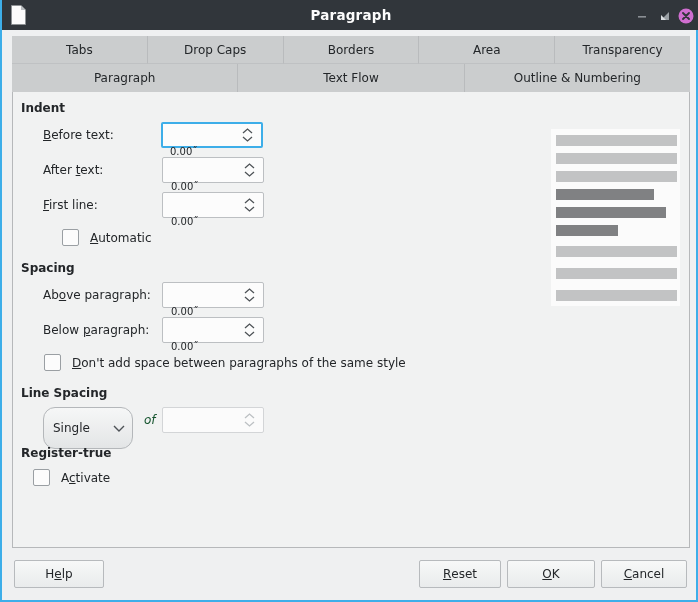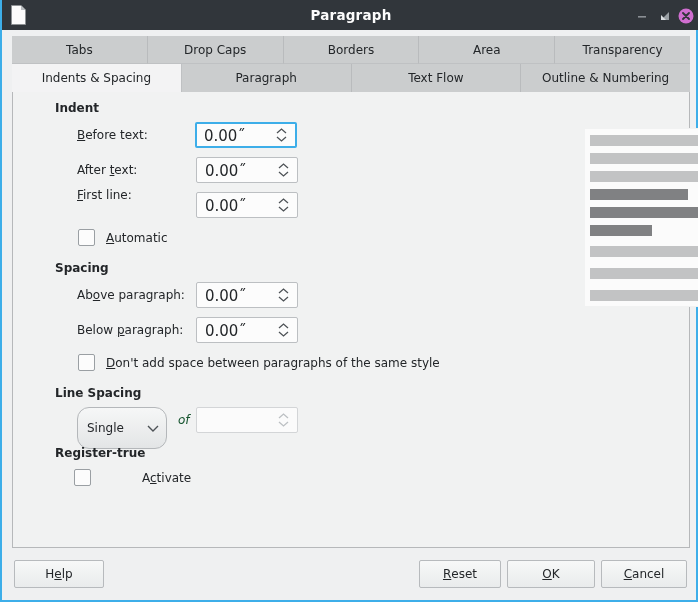--- a/index.html
+++ b/index.html
@@ -92,21 +92,20 @@
   .tabrow.row1 .tab { border-bottom: 1px solid #bfc1c3; }
 
   
   #panel {
     position: absolute;
     left: 10px; top: 92px;
     width: 678px; height: 456px;
     background: #f1f2f2;
     border: 1px solid #b6b8ba;
     border-top: none;
-    padding-left: 34px;
   }
   #panel-inner { position: relative; width: 100%; height: 100%; }
 
   
   .section-title {
     position: absolute;
     font-weight: bold;
     font-size: 12px;
     color: #232629;
     left: 8px;
@@ -129,24 +128,24 @@
     background: #fcfcfc;
     border: 1px solid #bcbfc2;
     border-radius: 2px;
   }
   .spin.focused {
     border: 2px solid #3daee9;
   }
   .spin.disabled { background: #fbfbfb; border-color: #d3d5d7; }
   .spin-val {
     position: absolute;
-    left: 8px; top: 1px;
+    left: 8px; top: 16px;
     height: 100%;
     display: flex; align-items: center;
-    font-size: 15px;
+    font-size: 10px;
     color: #232629;
     text-align: right;
   }
   .spin.focused .spin-val { left: 7px; }
   .spin-arrows {
     position: absolute;
     right: 7px; top: 0;
     height: 100%;
     width: 14px;
     display: flex;
@@ -276,23 +275,20 @@
           <span>Borders</span>
         </div>
       <div class="tab">
           <span>Area</span>
         </div>
       <div class="tab">
           <span>Transparency</span>
         </div>
     </div>
     <div class="tabrow row2">
-      <div class="tab active">
-          <span>Indents &amp; Spacing</span>
-        </div>
       <div class="tab">
           <span>Paragraph</span>
         </div>
       <div class="tab">
           <span>Text Flow</span>
         </div>
       <div class="tab">
           <span>Outline &amp; Numbering</span>
         </div>
     </div>
@@ -322,34 +318,34 @@
       <span class="spin-arrows">
         <svg class="chev" viewBox="0 0 11 6">
               <path d="M1,5 L5.5,1 L10,5" fill="none" stroke="#4d5256" stroke-width="1.3"></path>
             </svg>
         <svg class="chev" viewBox="0 0 11 6">
               <path d="M1,1 L5.5,5 L10,1" fill="none" stroke="#4d5256" stroke-width="1.3"></path>
             </svg>
       </span>
     </div>
 
-    <div class="field-label" style="left:30px; top:96px;"><span class="mn">F</span><span>irst line:</span></div>
+    <div class="field-label" style="left:30px; top:106px;"><span class="mn">F</span><span>irst line:</span></div>
     <div class="spin" style="left:149px; top:100px;">
       <span class="spin-val">0.00˝</span>
       <span class="spin-arrows">
         <svg class="chev" viewBox="0 0 11 6">
               <path d="M1,5 L5.5,1 L10,5" fill="none" stroke="#4d5256" stroke-width="1.3"></path>
             </svg>
         <svg class="chev" viewBox="0 0 11 6">
               <path d="M1,1 L5.5,5 L10,1" fill="none" stroke="#4d5256" stroke-width="1.3"></path>
             </svg>
       </span>
     </div>
 
-    <div class="cbx-row" style="left:31px; top:137px;">
+    <div class="cbx-row" style="left:49px; top:137px;">
       <span class="cbx"></span>
       <span class="cbx-label"><span class="mn">A</span><span>utomatic</span></span>
     </div>
 
     <div class="section-title" style="top:169px;">Spacing</div>
 
     <div class="field-label" style="left:30px; top:196px;"><span>Ab</span><span class="mn">o</span><span>ve paragraph:</span></div>
     <div class="spin" style="left:149px; top:190px;">
       <span class="spin-val">0.00˝</span>
       <span class="spin-arrows">
@@ -400,21 +396,21 @@
               <path d="M1,5 L5.5,1 L10,5" fill="none" stroke="#bcc0c3" stroke-width="1.3"></path>
             </svg>
         <svg class="chev" viewBox="0 0 11 6">
               <path d="M1,1 L5.5,5 L10,1" fill="none" stroke="#bcc0c3" stroke-width="1.3"></path>
             </svg>
       </span>
     </div>
 
     <div class="section-title" style="top:354px;">Register-true</div>
 
-    <div class="cbx-row" style="left:27px; top:377px;gap:40px;">
+    <div class="cbx-row" style="left:20px; top:377px;">
       <span class="cbx"></span>
       <span class="cbx-label"><span>A</span><span class="mn">c</span><span>tivate</span></span>
         </div>
 
     <div id="preview" style="background: rgb(251, 251, 251);">
       <div class="pv-line" style="top: 6px; width: 121px; background: rgb(194, 195, 196);"></div>
       <div class="pv-line" style="top: 24px; width: 121px; background: rgb(194, 195, 196);"></div>
       <div class="pv-line" style="top: 42px; width: 121px; background: rgb(194, 195, 196);"></div>
       <div class="pv-line" style="top: 60px; width: 98px; background: rgb(128, 129, 131);"></div>
       <div class="pv-line" style="top: 78px; width: 110px; background: rgb(128, 129, 131);"></div>

